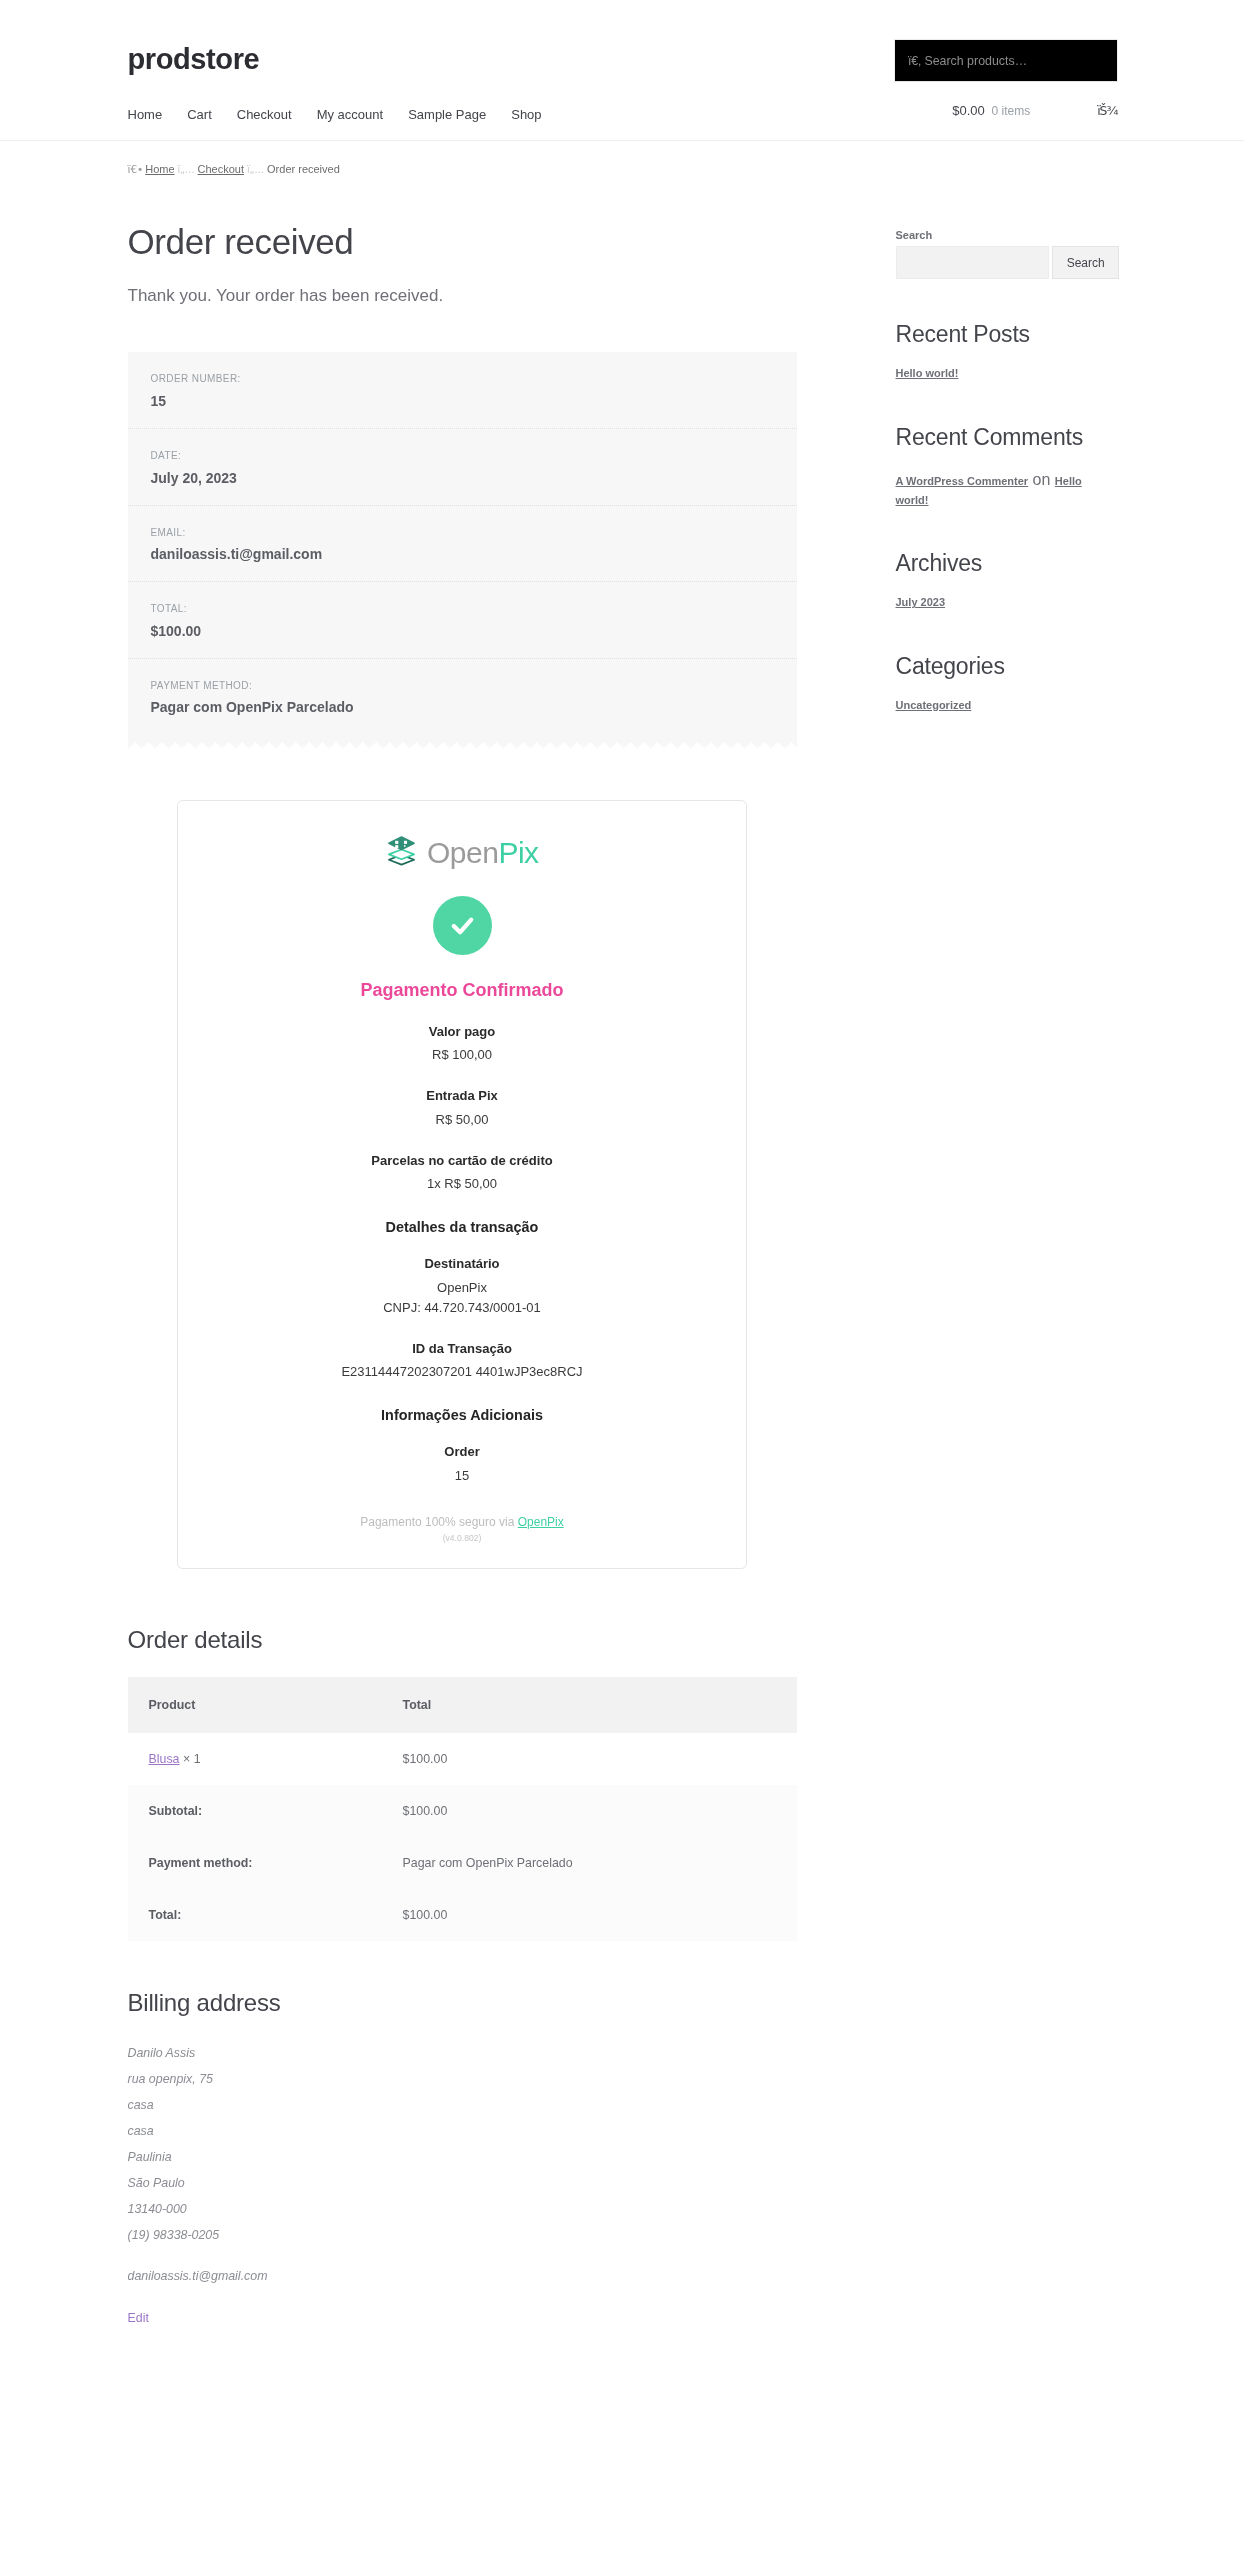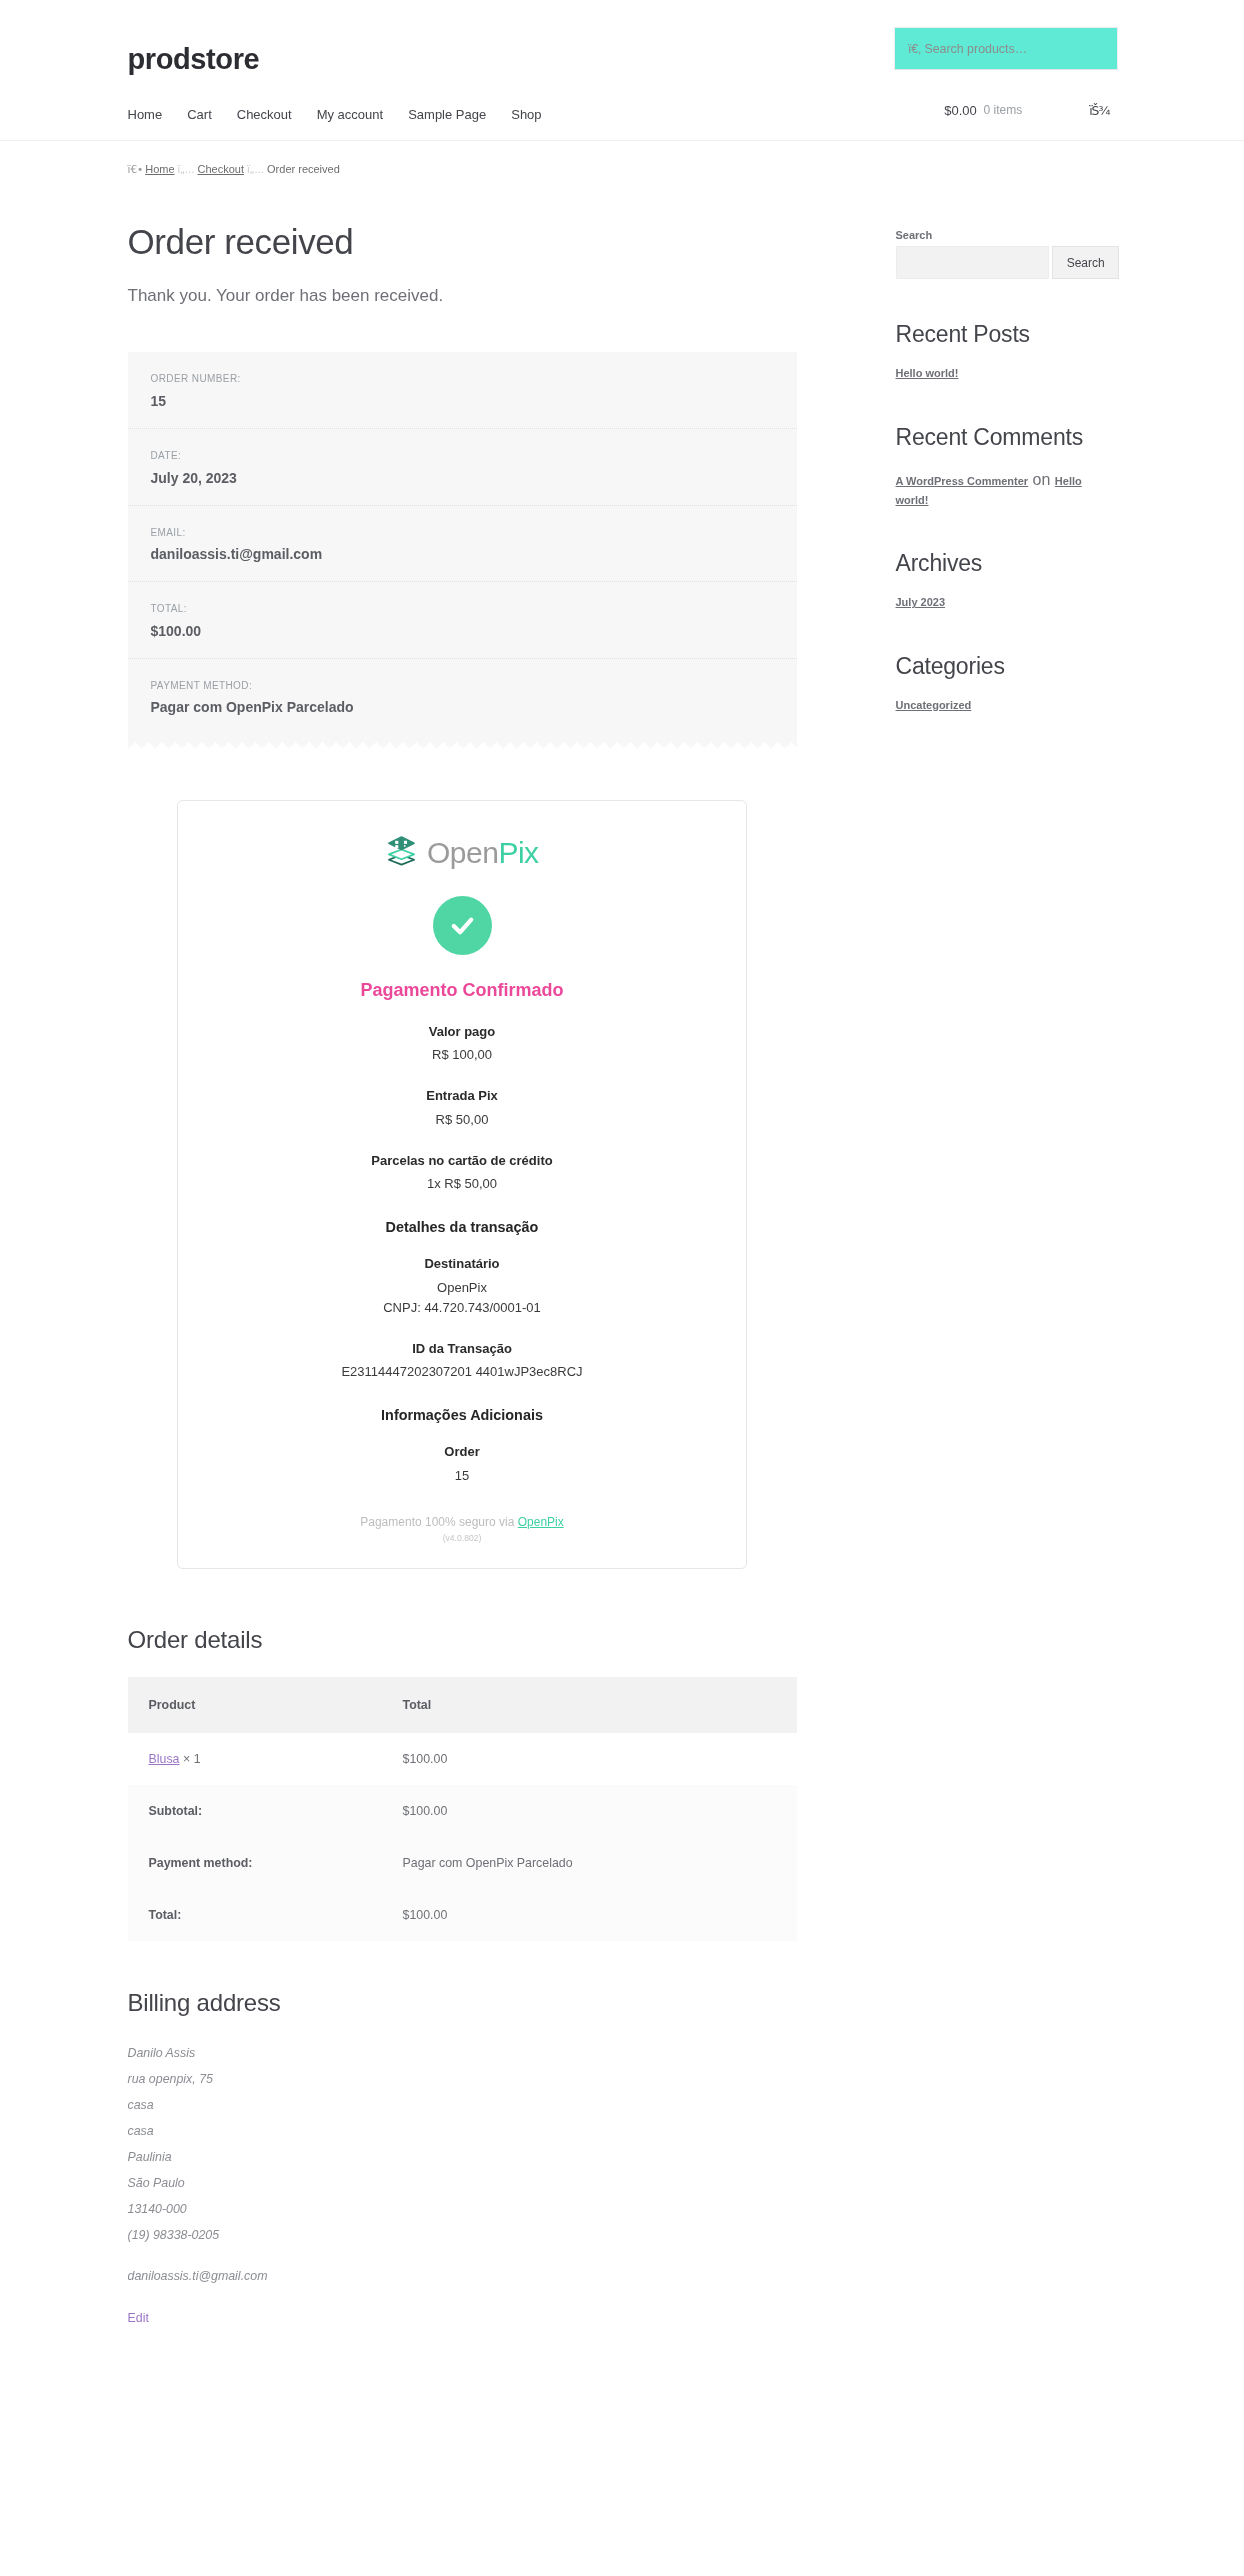--- a/index.html
+++ b/index.html
@@ -29,24 +29,24 @@
     font-size: 29px;
     font-weight: bold;
     letter-spacing: -0.4px;
     color: #2c2d33;
     line-height: 1.1;
     display:inline-block;
   }
   .hdr-search {
     position:absolute;
     right: 0;
-    top: 0;
+    top: 12px;
     width: 224px;
     height: 43px;
-    background: #5eead4;
+    background: #000000;
     border: 1px solid #ededed;
     border-bottom-color:#e3e3e3;
   }
   .hdr-search input {
     width:100%; height:100%;
     border: none; outline: none;
     background: transparent;
     padding: 0 13.4px;
     font-family: "Liberation Sans", sans-serif;
     font-size: 12.4px;
@@ -66,24 +66,24 @@
   .nav-list { list-style:none; margin:0; padding:0; display:flex; }
   .nav-list li { margin-right: 25px; }
   .nav-list a {
     color: #43454b;
     text-decoration:none;
     font-size: 13px;
     line-height: 1;
   }
   .cart-area {
     position:absolute;
-    right: 8px;
+    right: 0;
     top: 27px;
     display:flex;
-    align-items:center;
+    align-items:flex-end;
     font-size: 12.4px;
   }
   .cart-amount { font-weight: normal; color:#43454b; font-size:13px; }
   .cart-count { color:#9aa0a6; font-size:12px; margin-left:6.7px; }
   .cart-glyph {
     margin-left: 67px;
     color:#43454b;
     font-size:12.4px;
     letter-spacing:-1px;
     font-family:"DejaVu Sans", sans-serif;

